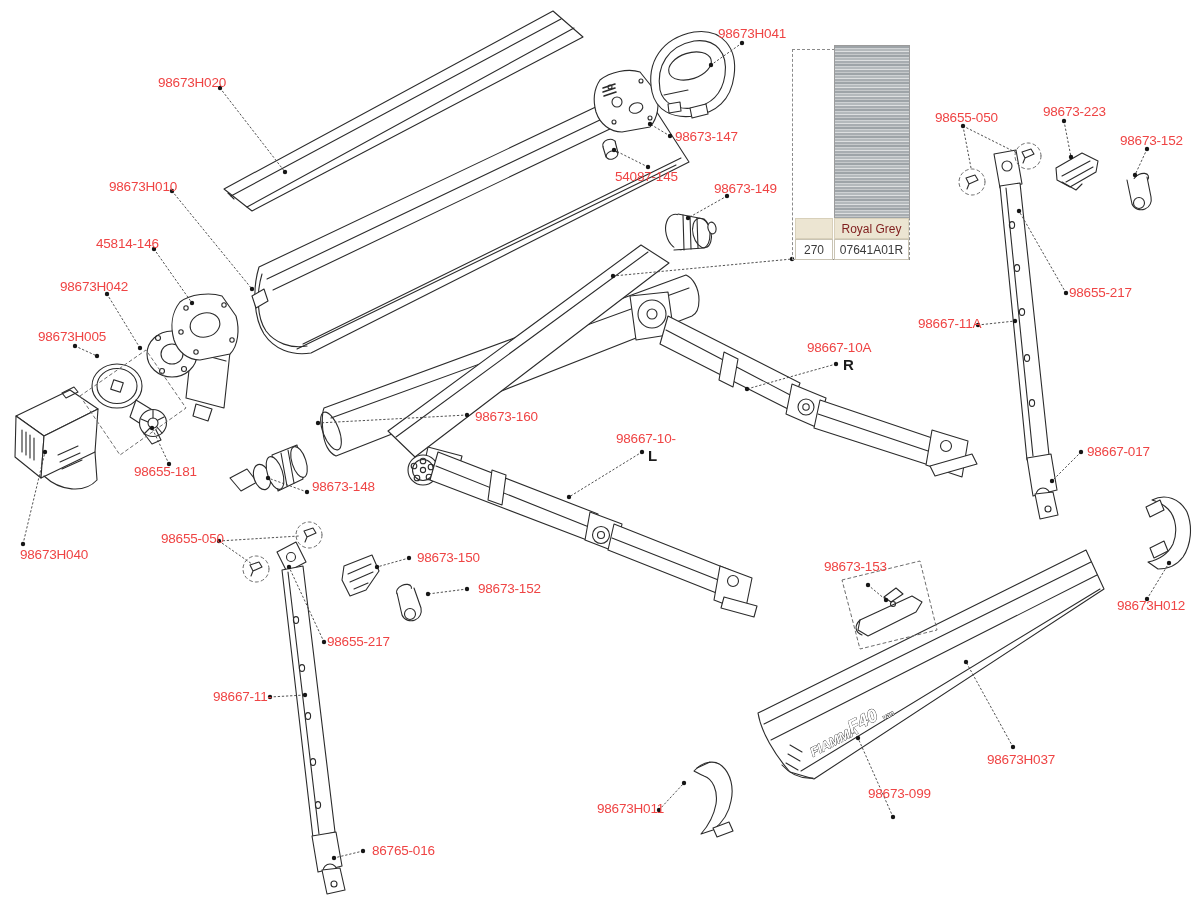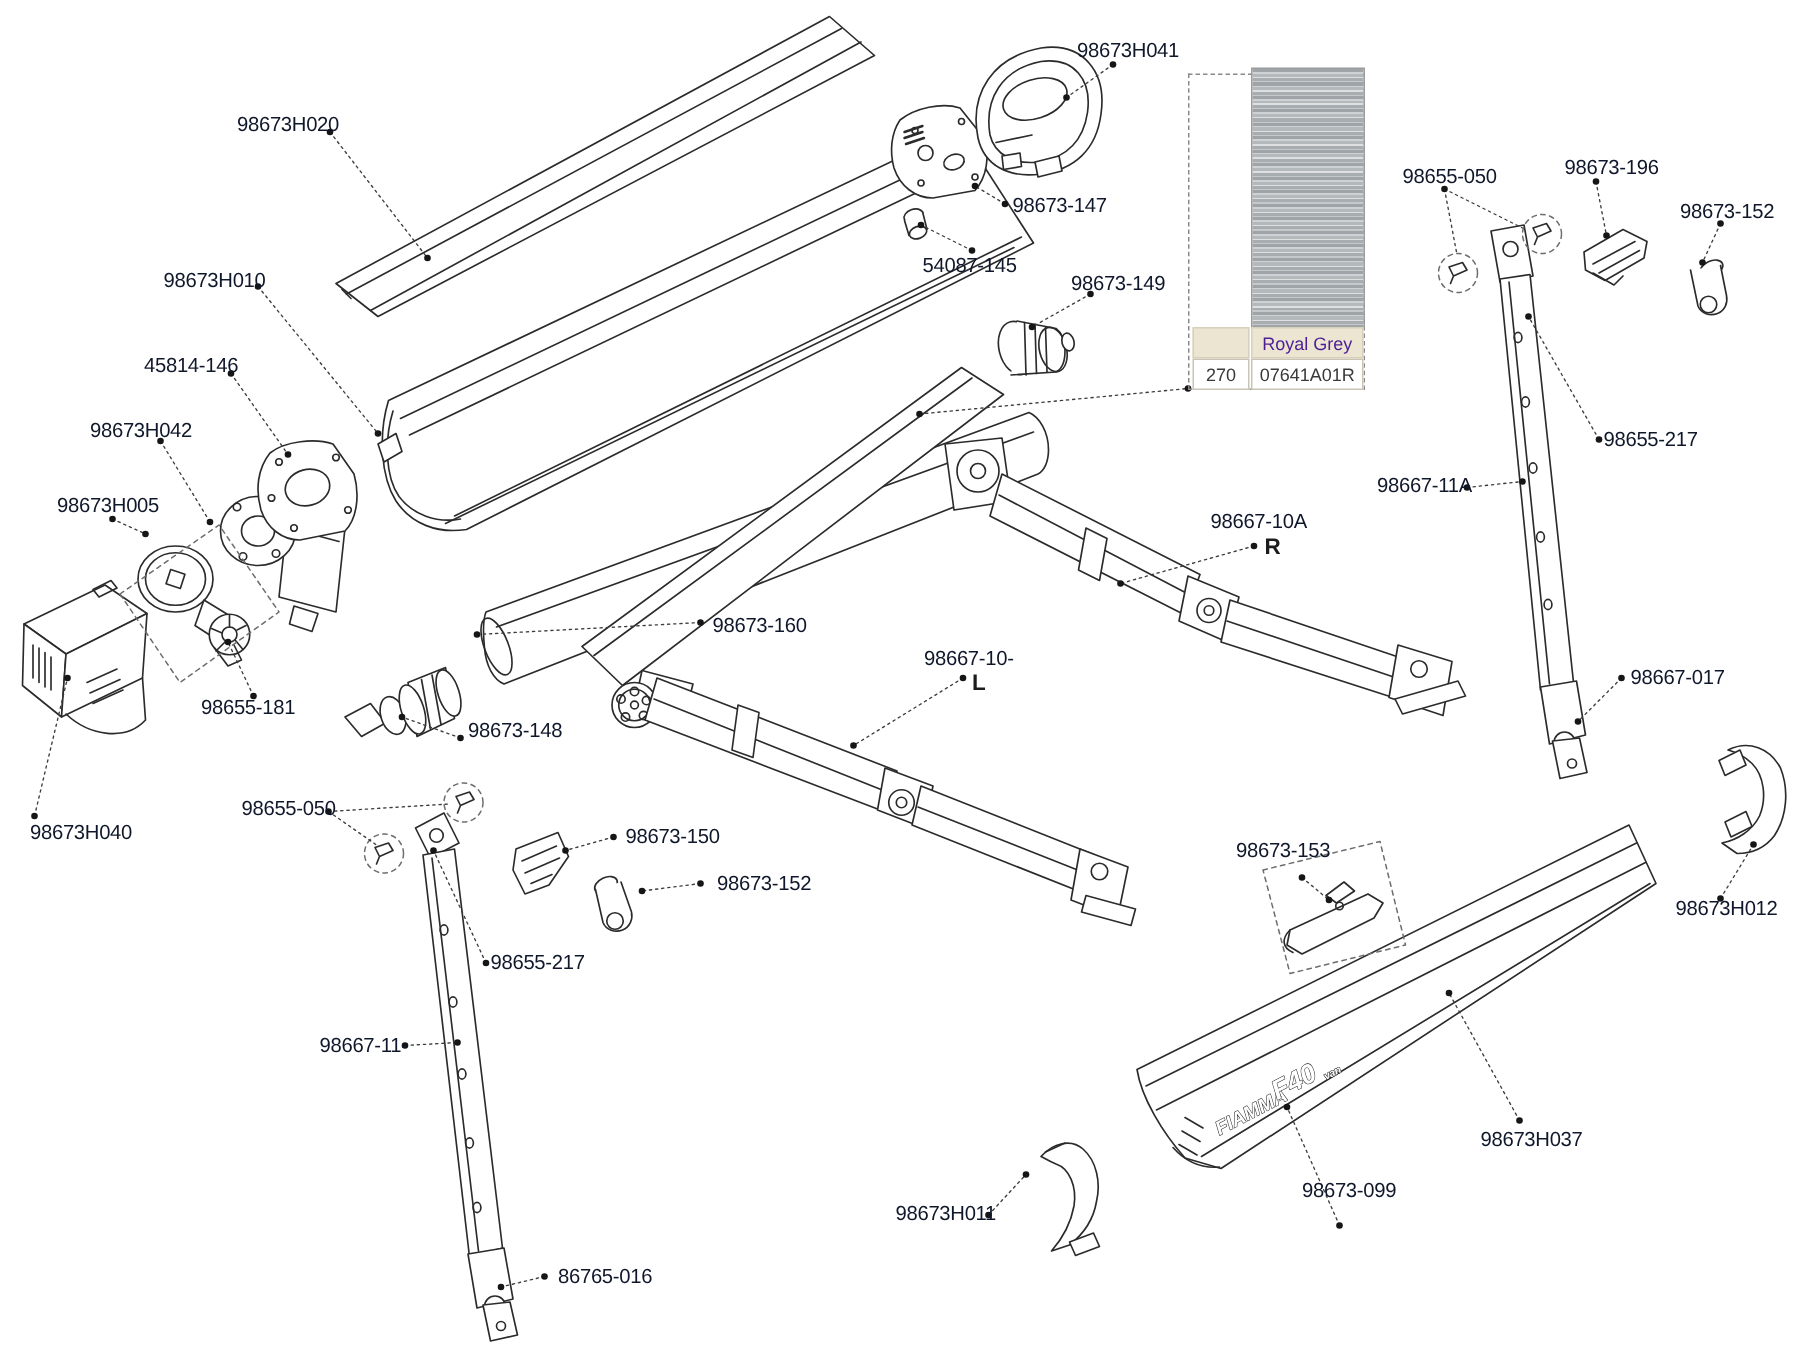--- a/index.html
+++ b/index.html
@@ -2,21 +2,21 @@
 <html><head>
 <meta charset="utf-8">
 <style>
   html,body{margin:0;padding:0;background:#f3f3f3;}
   .canvas{
     position:relative;width:1200px;height:900px;background:#ffffff;
     font-family:"Liberation Sans", sans-serif;overflow:hidden;
   }
   svg.art{position:absolute;left:0;top:0;}
   .lbl{
-    position:absolute;font-size:13.5px;color:#0f172a;letter-spacing:-0.2px;
+    position:absolute;font-size:13.5px;color:#ef4444;letter-spacing:-0.2px;
     white-space:nowrap;line-height:15px;
   }
   .marker{
     position:absolute;font-size:15px;font-weight:700;color:#1c1c1c;line-height:15px;
   }
   
   .swatch{position:absolute;left:792px;top:45px;width:120px;height:216px;}
   .swatch .dashbox{
     position:absolute;left:0;top:4px;width:116px;height:209px;
     border:1px dashed #8a8a8a;
@@ -27,21 +27,21 @@
       #9ea4a8 0px,#9ea4a8 2px,#cfd2d4 2px,#cfd2d4 3px,
       #b4b9bc 3px,#b4b9bc 5px,#dddfe0 5px,#dddfe0 6px,
       #a8adb1 6px,#a8adb1 8px,#c6c9cb 8px,#c6c9cb 9px);
     border:1px solid #9b9b9b;
   }
   .swatch .cell{
     position:absolute;height:19px;font-size:12px;display:flex;
     align-items:center;justify-content:center;border:1px solid #c9c4b4;
     color:#3a3a3a;background:#fff;
   }
-  .cell.beige{background:#ece5d2;border-color:#d8d0ba;color:#4c1d95;}
+  .cell.beige{background:#ece5d2;border-color:#d8d0ba;color:#7f1d1d;}
 </style>
 </head>
 <body>
 
 <div class="canvas">
 
 <svg class="art" width="1200" height="900" viewBox="0 0 1200 900" fill="none" stroke="#2b2b2b" stroke-width="1.1" stroke-linejoin="round" stroke-linecap="round">
 
   <g>
     <path d="M224,189 L553,11 L583,37 L252,211 Z" fill="#fff"></path>
@@ -429,21 +429,21 @@
 <div class="lbl" style="left:475px;top:409px">98673-160</div>
 <div class="lbl" style="left:616px;top:431px">98667-10-</div>
 <div class="lbl" style="left:807px;top:340px">98667-10A</div>
 <div class="lbl" style="left:918px;top:316px">98667-11A</div>
 <div class="lbl" style="left:1087px;top:444px">98667-017</div>
 <div class="lbl" style="left:718px;top:26px">98673H041</div>
 <div class="lbl" style="left:675px;top:129px">98673-147</div>
 <div class="lbl" style="left:615px;top:169px">54087-145</div>
 <div class="lbl" style="left:714px;top:181px">98673-149</div>
 <div class="lbl" style="left:935px;top:110px">98655-050</div>
-<div class="lbl" style="left:1043px;top:104px">98673-196</div>
+<div class="lbl" style="left:1043px;top:104px">98673-223</div>
 <div class="lbl" style="left:1120px;top:133px">98673-152</div>
 <div class="lbl" style="left:1069px;top:285px">98655-217</div>
 <div class="lbl" style="left:824px;top:559px">98673-153</div>
 <div class="lbl" style="left:1117px;top:598px">98673H012</div>
 <div class="lbl" style="left:987px;top:752px">98673H037</div>
 <div class="lbl" style="left:868px;top:786px">98673-099</div>
 <div class="lbl" style="left:597px;top:801px">98673H011</div>
 
 <div class="marker" style="left:648px;top:448px">L</div>
 <div class="marker" style="left:843px;top:357px">R</div>

